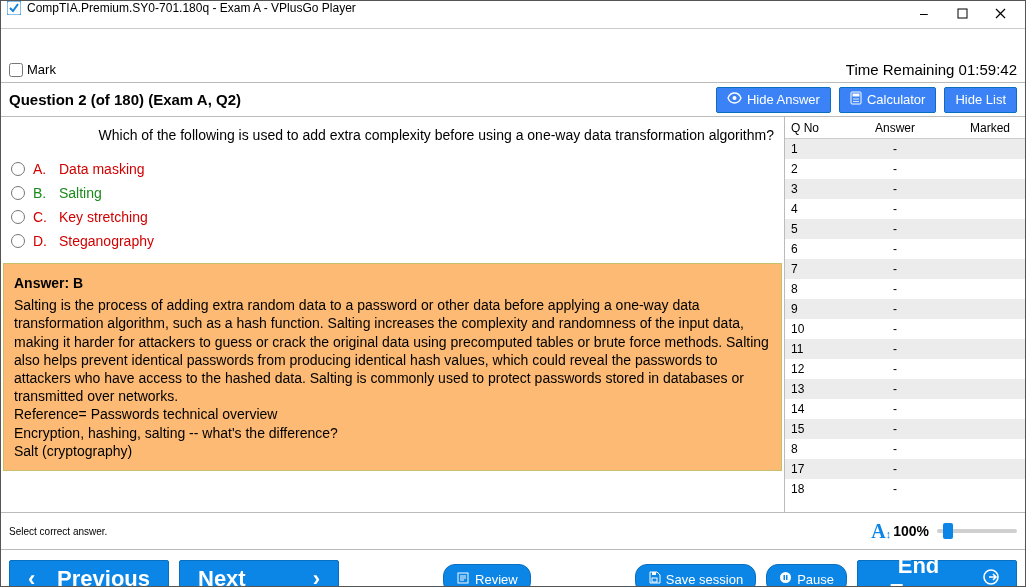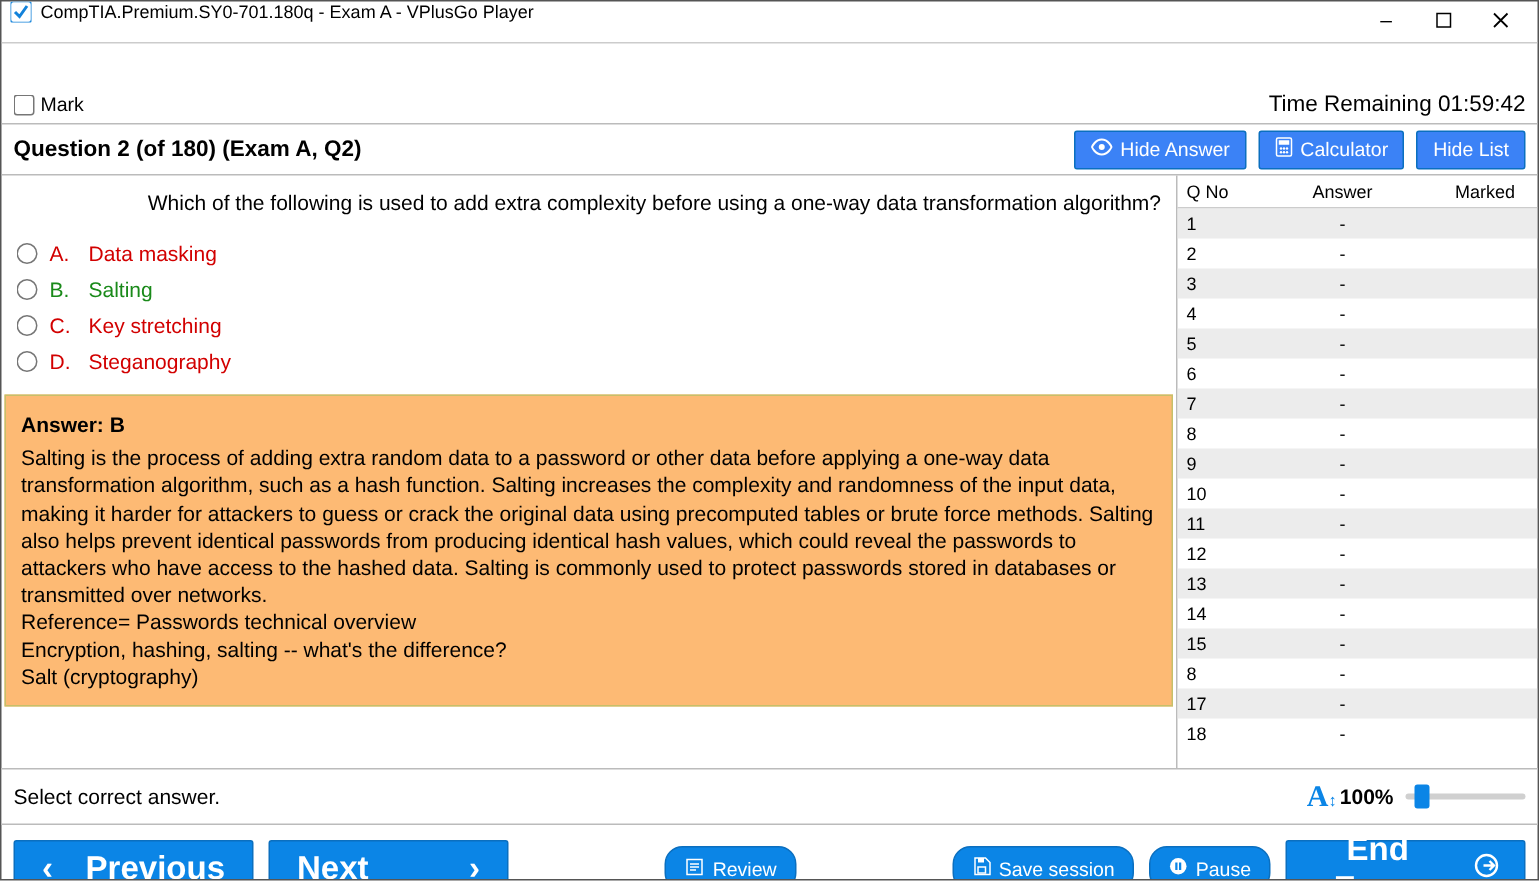--- a/index.html
+++ b/index.html
@@ -32,21 +32,21 @@
   .listhdr div { padding:0 6px; }
   .col-qno { width: 50px; }
   .col-ans { flex:1; text-align:center; }
   .col-mrk { width:70px; text-align:center; }
   .listbody { overflow-y: scroll; flex:1; }
   .qrow { display:flex; height:20px; align-items:center; font-size:12px; }
   .qrow.even { background:#ececec; }
   .qrow div { padding: 0 6px; }
 
   .statusbar { height:38px; display:flex; align-items:center; padding:0 8px; border-top:1px solid #bbb; border-bottom:1px solid #bbb; background:#fff; }
-  .statusbar .msg { font-size:14px; }
+  .statusbar .msg { font-size:10px; }
   .statusbar .spacer { flex:1; }
   .zoomA { font-family: "Times New Roman", serif; font-weight:700; font-size:20px; color:#0b85e6; }
   .zoomPct { font-size:14px; margin-left:2px;font-weight:bold; }
   .slider { width:80px; height:4px; background:#d0d0d0; margin-left:8px; position:relative; border-radius:2px; }
   .slider .thumb { position:absolute; top:-6px; left:6px; width:10px; height:16px; background:#0b85e6; border-radius:2px; }
 
   .footer { height:58px; display:flex; align-items:center; padding: 6px 8px; gap:10px; }
   .bigbtn { background:#0b85e6; color:#fff; border:1px solid #0b6fbf; border-radius:2px; height:38px; padding:0 16px; display:inline-flex; align-items:center; justify-content:center; gap:10px; font-size:22px; font-weight:600; cursor:pointer; }
   .bigbtn.nav { width:160px; justify-content:space-between; padding:0 18px; }
   .smbtn { background:#0b85e6; color:#fff; border:1px solid #0b6fbf; border-radius:12px; height:30px; padding:0 12px; display:inline-flex; align-items:center; gap:5px; font-size:13px; cursor:pointer; }

